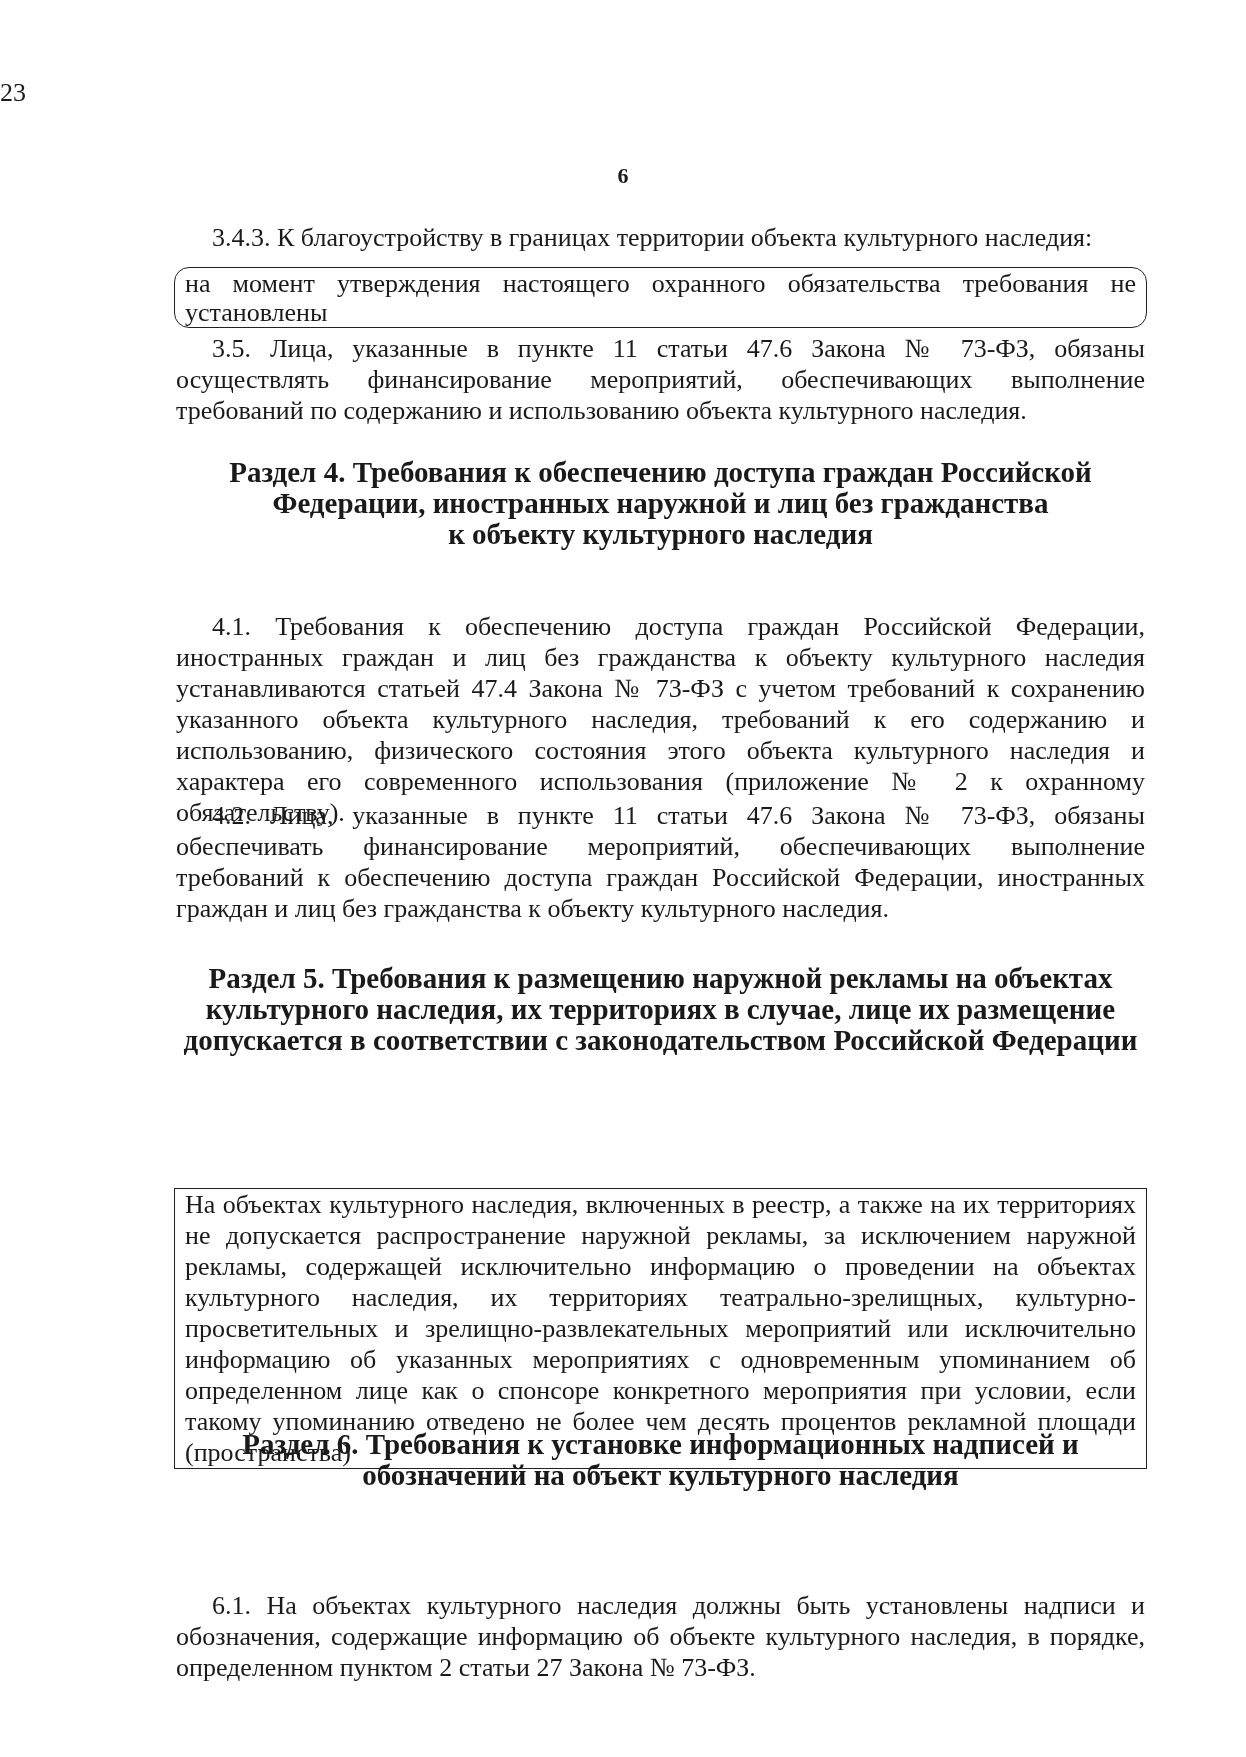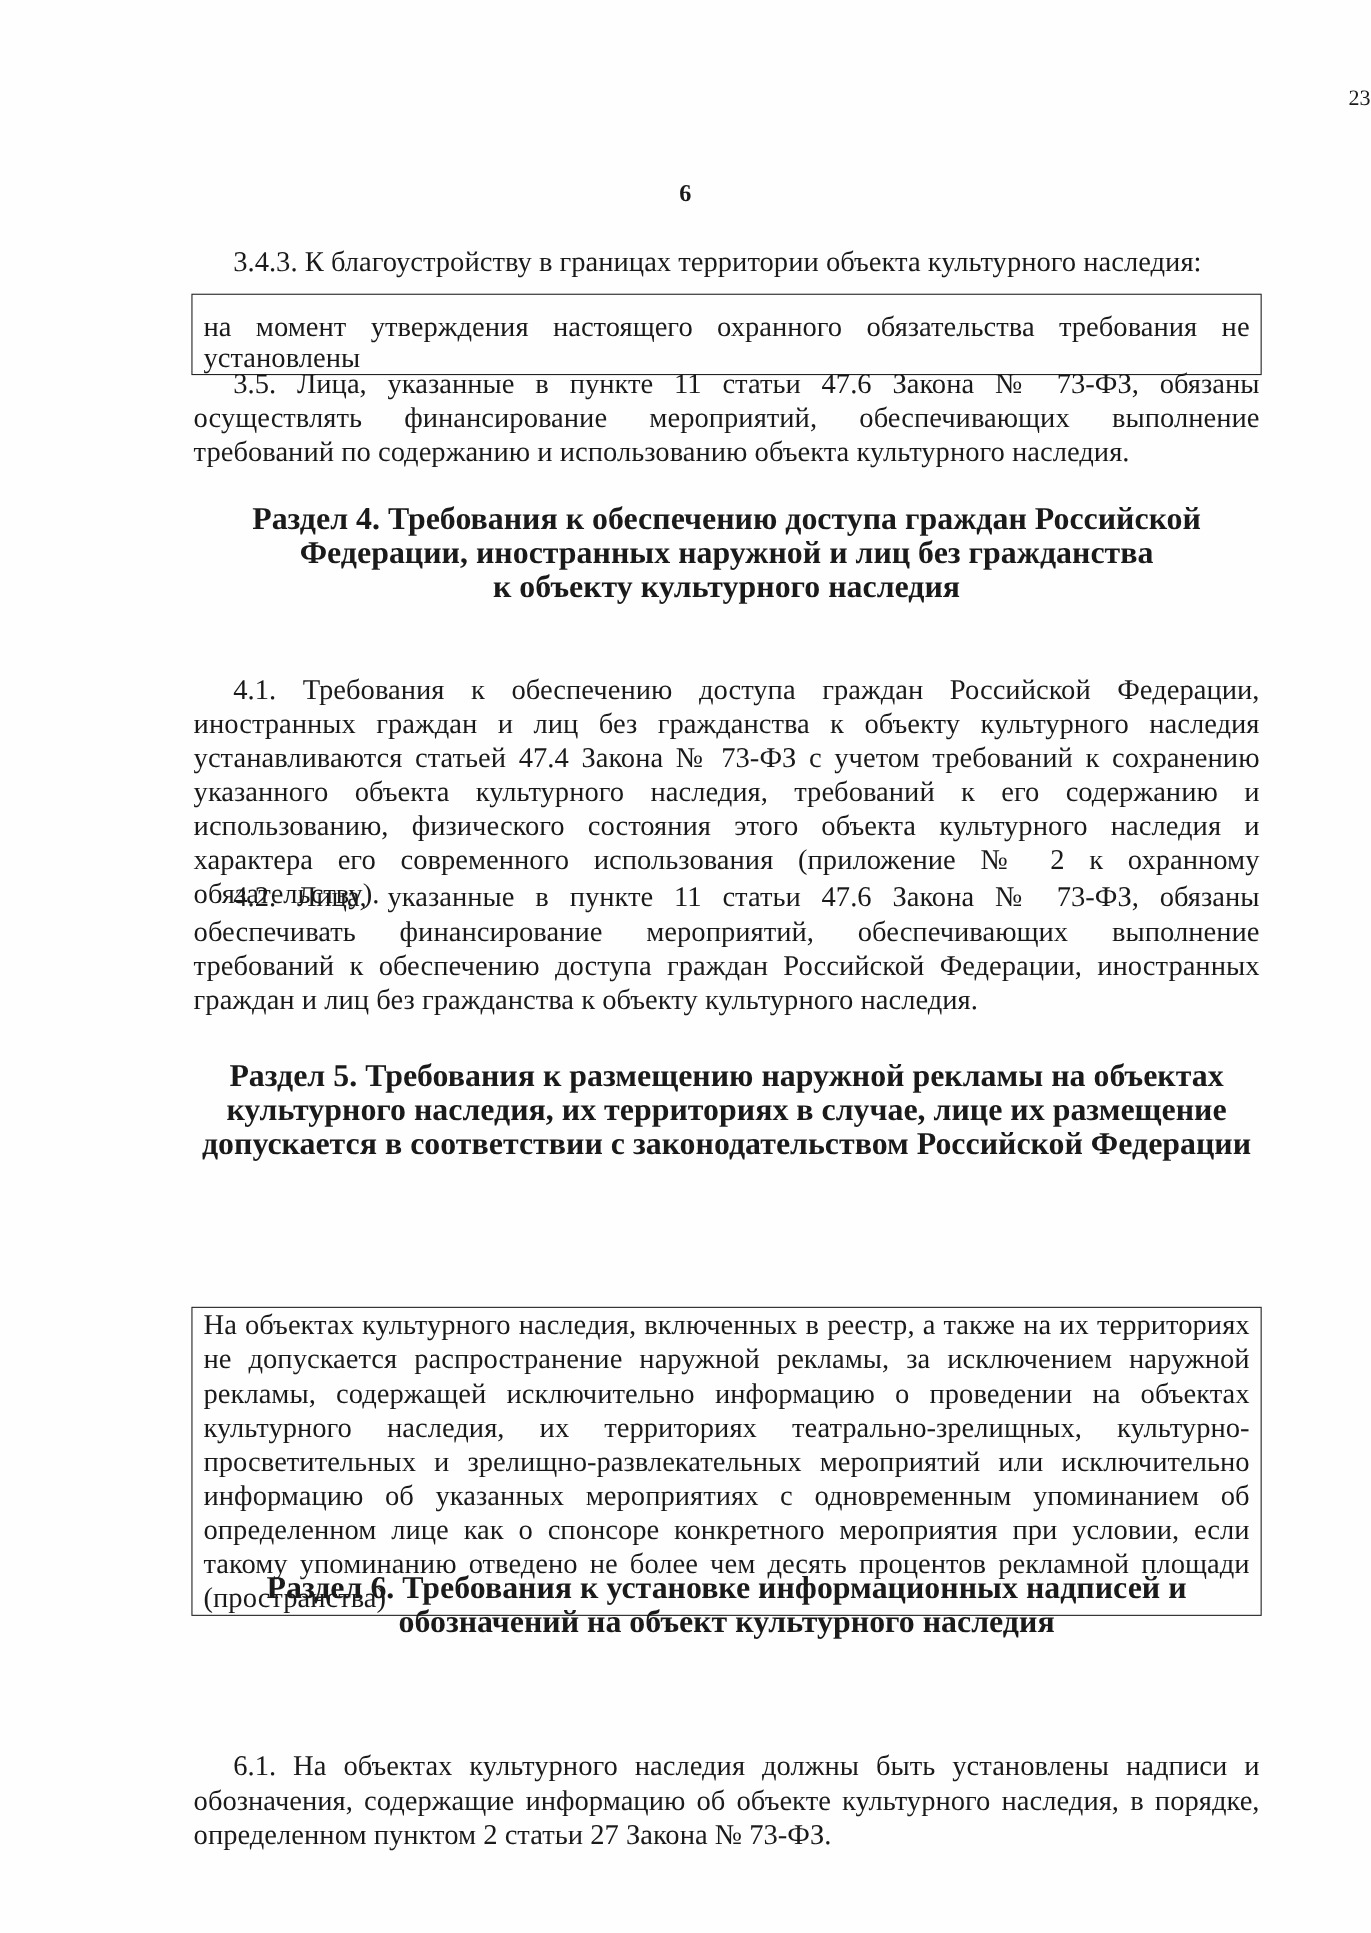--- a/index.html
+++ b/index.html
@@ -20,22 +20,22 @@
       left: 0; top: 0;
       width: 1246px;
       height: 1757px;
       background: #fefefe;
     }
     .page-number {
       position: absolute;
       top: 78px;
       left: 0;
       width: 1246px;
-      text-align: right;
-      font-size: 20px;
+      text-align: left;
+      font-size: 26px;
       font-family: "Liberation Serif", serif;
     }
     .sub-page-number {
       position: absolute;
       top: 163px;
       left: 0;
       width: 1246px;
       text-align: center;
       font-size: 22px;
       font-weight: bold;
@@ -72,21 +72,21 @@
 
 <div class="page">
 
   <div class="page-number">23</div>
   <div class="sub-page-number">6</div>
 
   <div class="block" style="top:222px;">
     <p class="indent">3.4.3. К благоустройству в границах территории объекта культурного наследия:</p>
   </div>
   <div class="block" style="top:267px;">
-    <div class="box" style="padding-top:14px;padding-bottom:0;">
+    <div class="box" style="padding-top:1px;padding-bottom:0;border-radius:15px;">
       <p style="line-height:29px;">на момент утверждения настоящего охранного обязательства требования не установлены</p>
     </div>
   </div>
 
   <div class="block" style="top:333px;">
     <p class="indent">3.5. Лица, указанные в пункте 11 статьи 47.6 Закона № 73-ФЗ, обязаны осуществлять финансирование мероприятий, обеспечивающих выполнение требований по содержанию и использованию объекта культурного наследия.</p>
   </div>
 
   <div class="block" style="top:457px;">
     <h2>Раздел 4. Требования к обеспечению доступа граждан Российской</h2>

